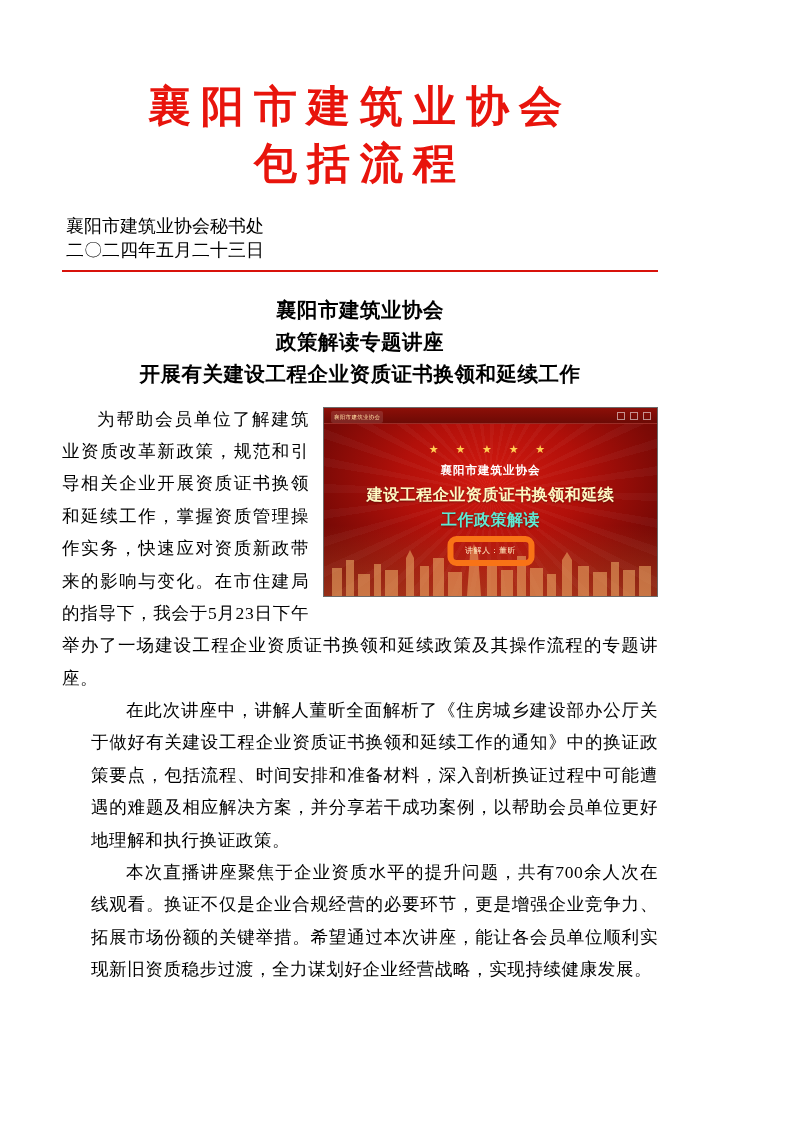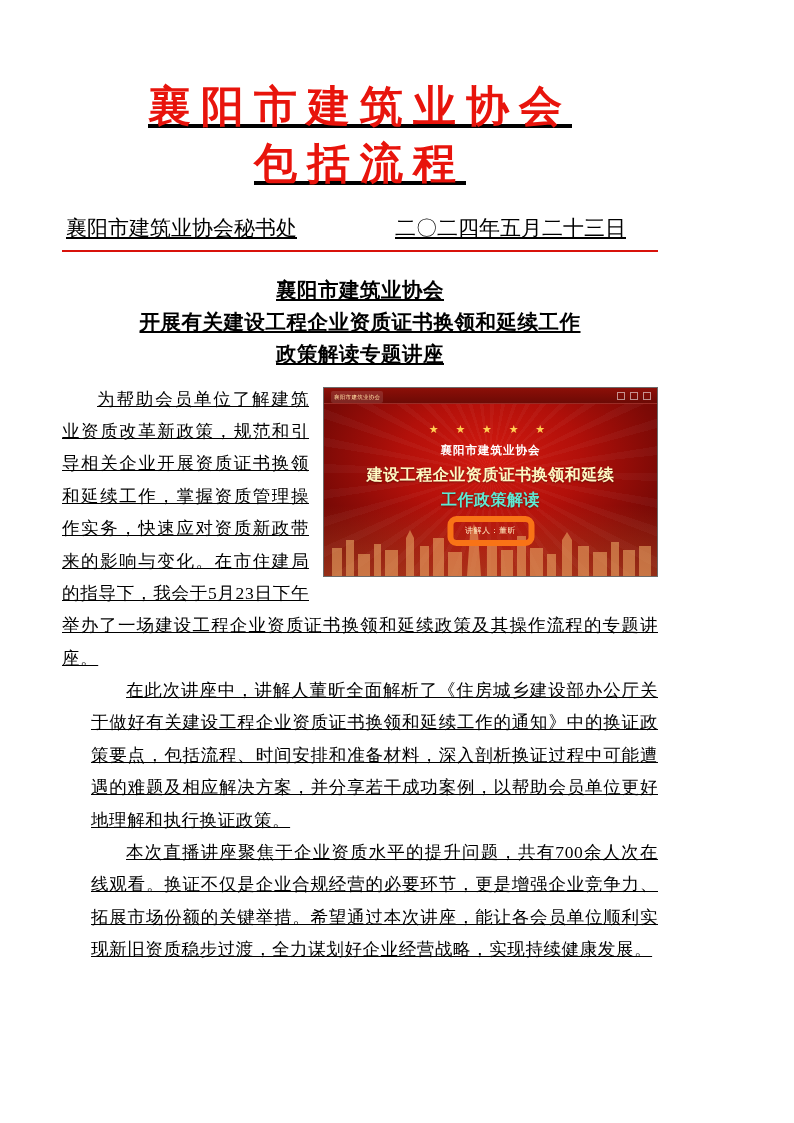--- a/index.html
+++ b/index.html
@@ -14,21 +14,20 @@
     color: #000;
     position: relative;
     overflow: hidden;
   }
   .page {
     width: 720px;
     height: 1123px;
     box-sizing: border-box;
     padding: 0 62px;
     position: relative;
-    text-decoration: underline;
   }
 
   
   .masthead {
     padding-top: 78px;
     text-align: center;
   }
   .masthead-line {
     color: #e8140c;
     font-weight: bold;
@@ -39,22 +38,23 @@
     white-space: nowrap;
   }
   .masthead-line.second {
     letter-spacing: 10px;
   }
 
   .issue-row {
     margin-top: 22px;
     display: flex;
     align-items: baseline;
-    font-size: 21px;
+    font-size: 18px;
     padding: 0 4px 6px 4px;
+    flex-direction: column;
   }
   .issue-left {
     flex: 0 0 auto;
   }
   .issue-spacer { flex: 1 1 auto; }
   .issue-right {
     flex: 0 0 auto;
     padding-right: 28px;
   }
   .red-rule {
@@ -227,22 +227,22 @@
 
   <div class="issue-row">
     <div class="issue-left">襄阳市建筑业协会秘书处</div>
     <div class="issue-spacer"></div>
     <div class="issue-right">二〇二四年五月二十三日</div>
   </div>
   <div class="red-rule"></div>
 
   <div class="doc-title">
     <div>襄阳市建筑业协会</div>
+    <div>政策解读专题讲座</div>
     <div>开展有关建设工程企业资质证书换领和延续工作</div>
-    <div>政策解读专题讲座</div>
   </div>
 
   <div class="body-text clearfix">
 
     <div class="figure">
       <div class="fig-bg"></div>
       <div class="fig-rays"></div>
       <div class="fig-glow"></div>
 
       <svg class="fig-skyline" viewBox="0 0 335 56" preserveAspectRatio="none">

